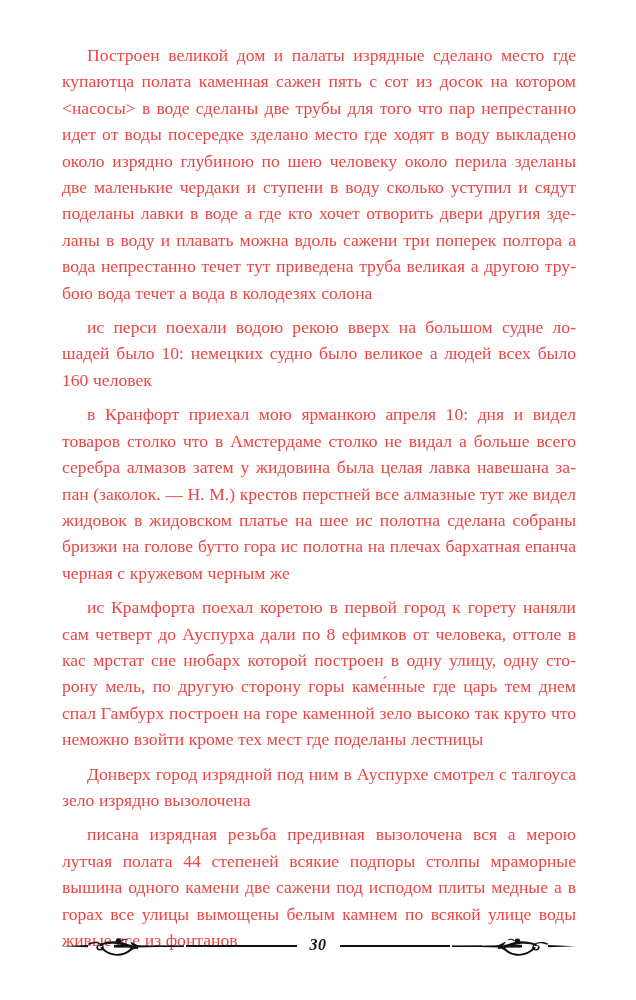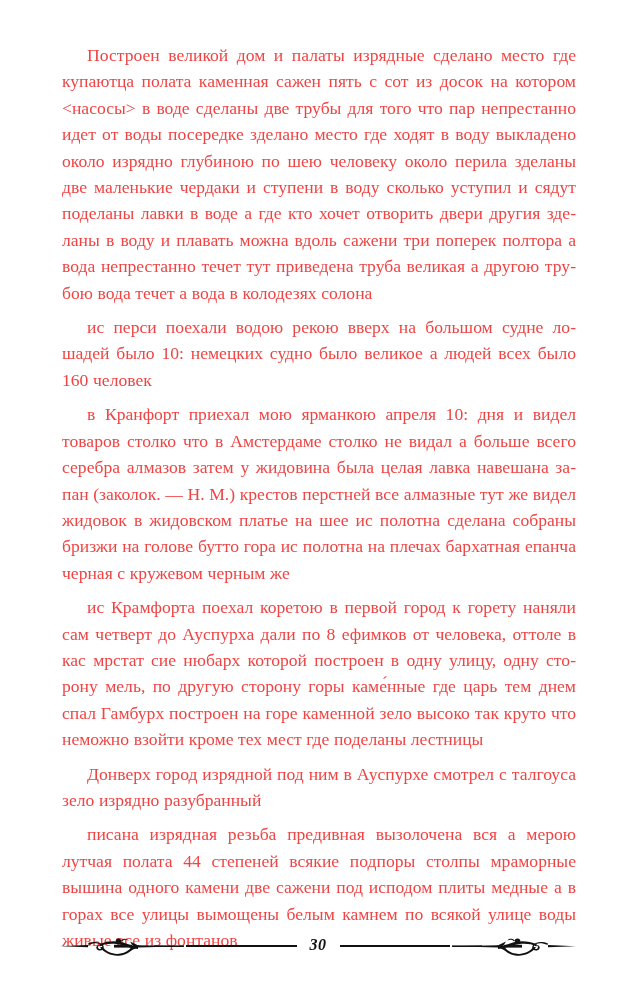--- a/index.html
+++ b/index.html
@@ -115,21 +115,21 @@
   <div class="text-block">
 
     <p class="para">Построен великой дом и палаты изрядные сделано место где купаютца полата каменная сажен пять с сот из досок на котором &lt;насосы&gt; в воде сделаны две трубы для того что пар непрестанно идет от воды посередке зделано место где ходят в воду выкладено около изрядно глубиною по шею человеку около перила зделаны две маленькие чердаки и ступени в воду сколько уступил и сядут поделаны лавки в воде а где кто хочет отворить двери другия зде­ланы в воду и плавать можна вдоль сажени три поперек полтора а вода непрестанно течет тут приведена труба великая а другою тру­бою вода течет а вода в колодезях солона</p>
 
     <p class="para">ис перси поехали водою рекою вверх на большом судне ло­шадей было 10: немецких судно было великое а людей всех было 160 человек</p>
 
     <p class="para"><span>в Кранфорт приехал мою ярманкою апреля 10: дня и видел товаров столко что в Амстердаме столко не видал а больше всего серебра алмазов затем у жидовина была целая лавка навешана за­пан (заколок. — </span><span class="ital">Н. М.</span><span>) крестов перстней все алмазные тут же видел жидовок в жидовском платье на шее ис полотна сделана собраны бризжи на голове бутто гора ис полотна на плечах бархатная епанча черная с кружевом черным же</span></p>
 
     <p class="para">ис Крамфорта поехал коретою в первой город к горету наня­ли сам четверт до Ауспурха дали по 8 ефимков от человека, оттоле в кас мрстат сие нюбарх которой построен в одну улицу, одну сто­рону мель, по другую сторону горы каме́нные где царь тем днем спал Гамбурх построен на горе каменной зело высоко так круто что неможно взойти кроме тех мест где поделаны лестницы</p>
 
-    <p class="para">Донверх город изрядной под ним в Ауспурхе смотрел с талго­уса зело изрядно разубранный</p>
+    <p class="para">Донверх город изрядной под ним в Ауспурхе смотрел с талго­уса зело изрядно вызолочена</p>
 
     <p class="para">писана изрядная резьба предивная вызолочена вся а мерою лутчая полата 44 степеней всякие подпоры столпы мраморные вышина одного камени две сажени под исподом плиты медные а в горах все улицы вымощены белым камнем по всякой улице воды живые все из фонтанов</p>
 
   </div>
 
   <div class="footer">
     <div class="footer-inner">
 
       <svg class="orn" viewBox="0 0 128 32" aria-hidden="true">
         <path fill="#111111" d="M2 16.2 L30 15.0 L30 17.2 Z"></path>

